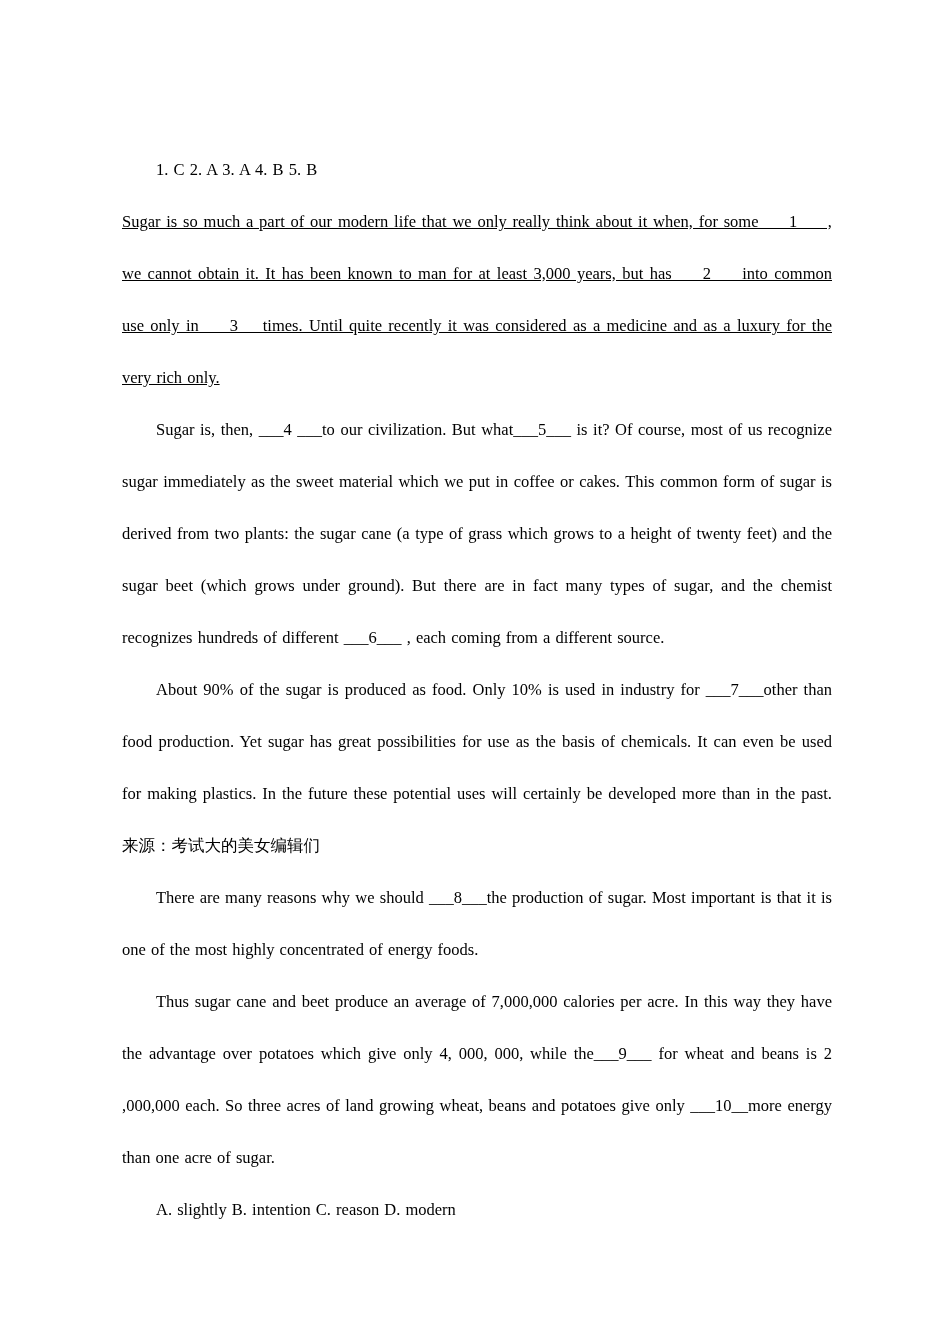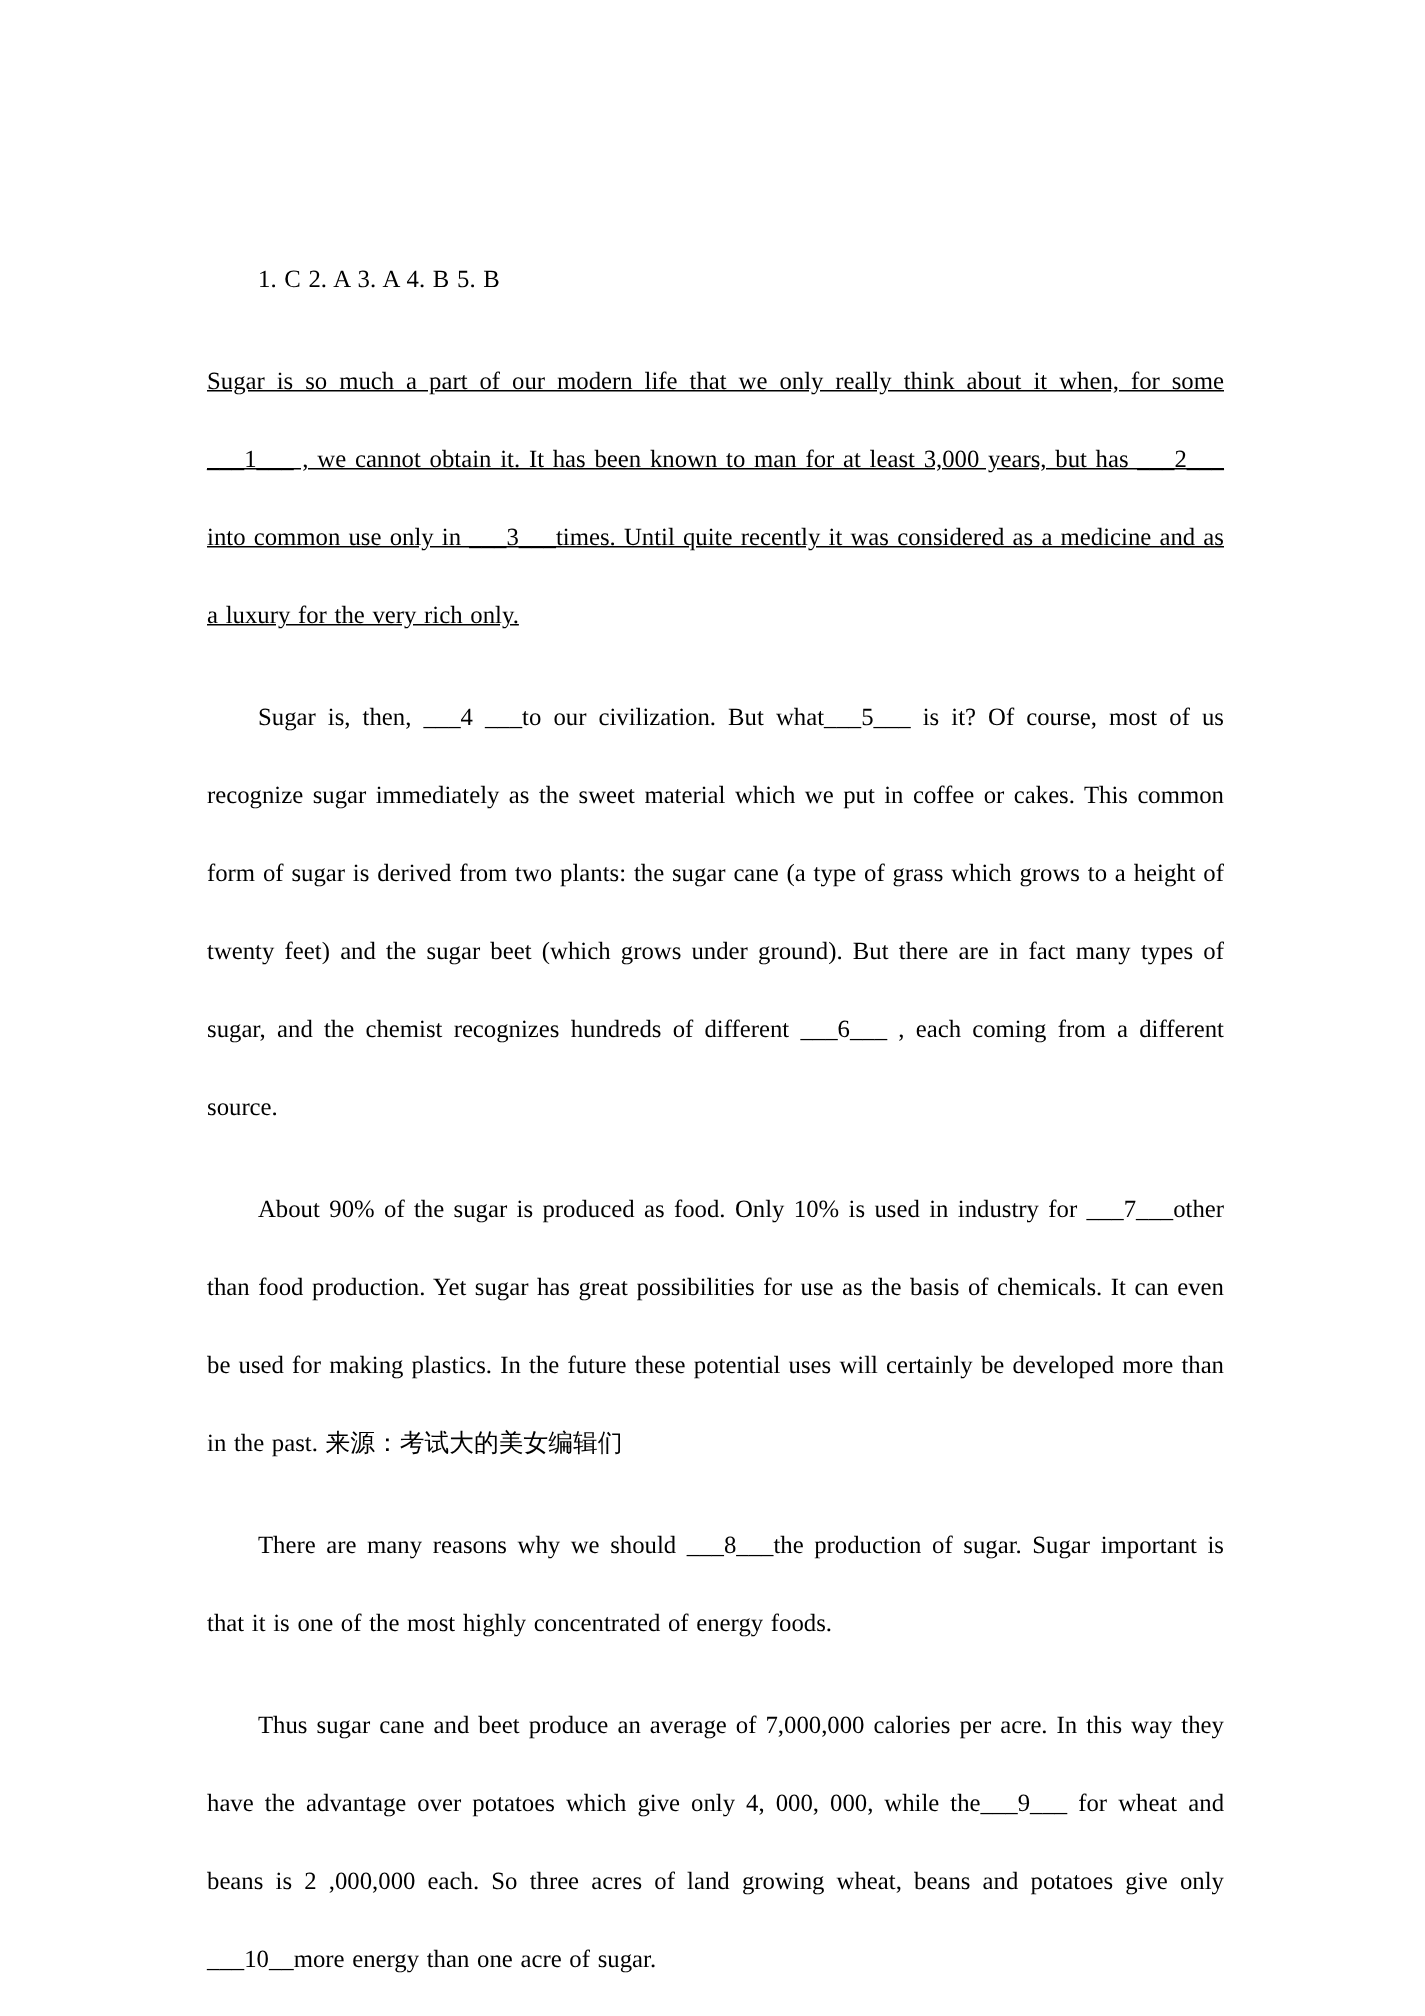--- a/index.html
+++ b/index.html
@@ -14,21 +14,21 @@
     box-sizing: border-box;
     padding: 144px 118px 40px 122px;
     background: #ffffff;
     font-family: "Liberation Serif", "DejaVu Serif", serif;
     font-size: 16.5px;
     line-height: 52px;
     color: #000000;
     overflow: hidden;
   }
   .para {
-    margin: 16px;
+    margin: 0;
     text-align: justify;
     word-spacing: 1px;
   }
   .indent {
     text-indent: 34px;
   }
   .no-indent {
     text-indent: 0;
     text-decoration: underline;
   }
@@ -38,17 +38,18 @@
 
 <div class="page">
   <p class="para indent">1. C 2. A 3. A 4. B 5. B</p>
 
   <p class="para no-indent">Sugar is so much a part of our modern life that we only really think about it when, for some ___1___ , we cannot obtain it. It has been known to man for at least 3,000 years, but has ___2___ into common use only in ___3___times. Until quite recently it was considered as a medicine and as a luxury for the very rich only.</p>
 
   <p class="para indent">Sugar is, then, ___4 ___to our civilization. But what___5___ is it? Of course, most of us recognize sugar immediately as the sweet material which we put in coffee or cakes. This common form of sugar is derived from two plants: the sugar cane (a type of grass which grows to a height of twenty feet) and the sugar beet (which grows under ground). But there are in fact many types of sugar, and the chemist recognizes hundreds of different ___6___ , each coming from a different source.</p>
 
   <p class="para indent">About 90% of the sugar is produced as food. Only 10% is used in industry for ___7___other than food production. Yet sugar has great possibilities for use as the basis of chemicals. It can even be used for making plastics. In the future these potential uses will certainly be developed more than in the past. 来源：考试大的美女编辑们</p>
 
-  <p class="para indent">There are many reasons why we should ___8___the production of sugar. Sugar important is that it is one of the most highly concentrated of energy foods.</p>
+  <p class="para indent">There are many reasons why we should ___8___the production of sugar. Most important is that it is one of the most highly concentrated of energy foods.</p>
 
   <p class="para indent">Thus sugar cane and beet produce an average of 7,000,000 calories per acre. In this way they have the advantage over potatoes which give only 4, 000, 000, while the___9___ for wheat and beans is 2 ,000,000 each. So three acres of land growing wheat, beans and potatoes give only ___10__more energy than one acre of sugar.</p>
 
+  <p class="para indent">A. slightly B. intention C. reason D. modern</p>
 </div>
 
 </body></html>

